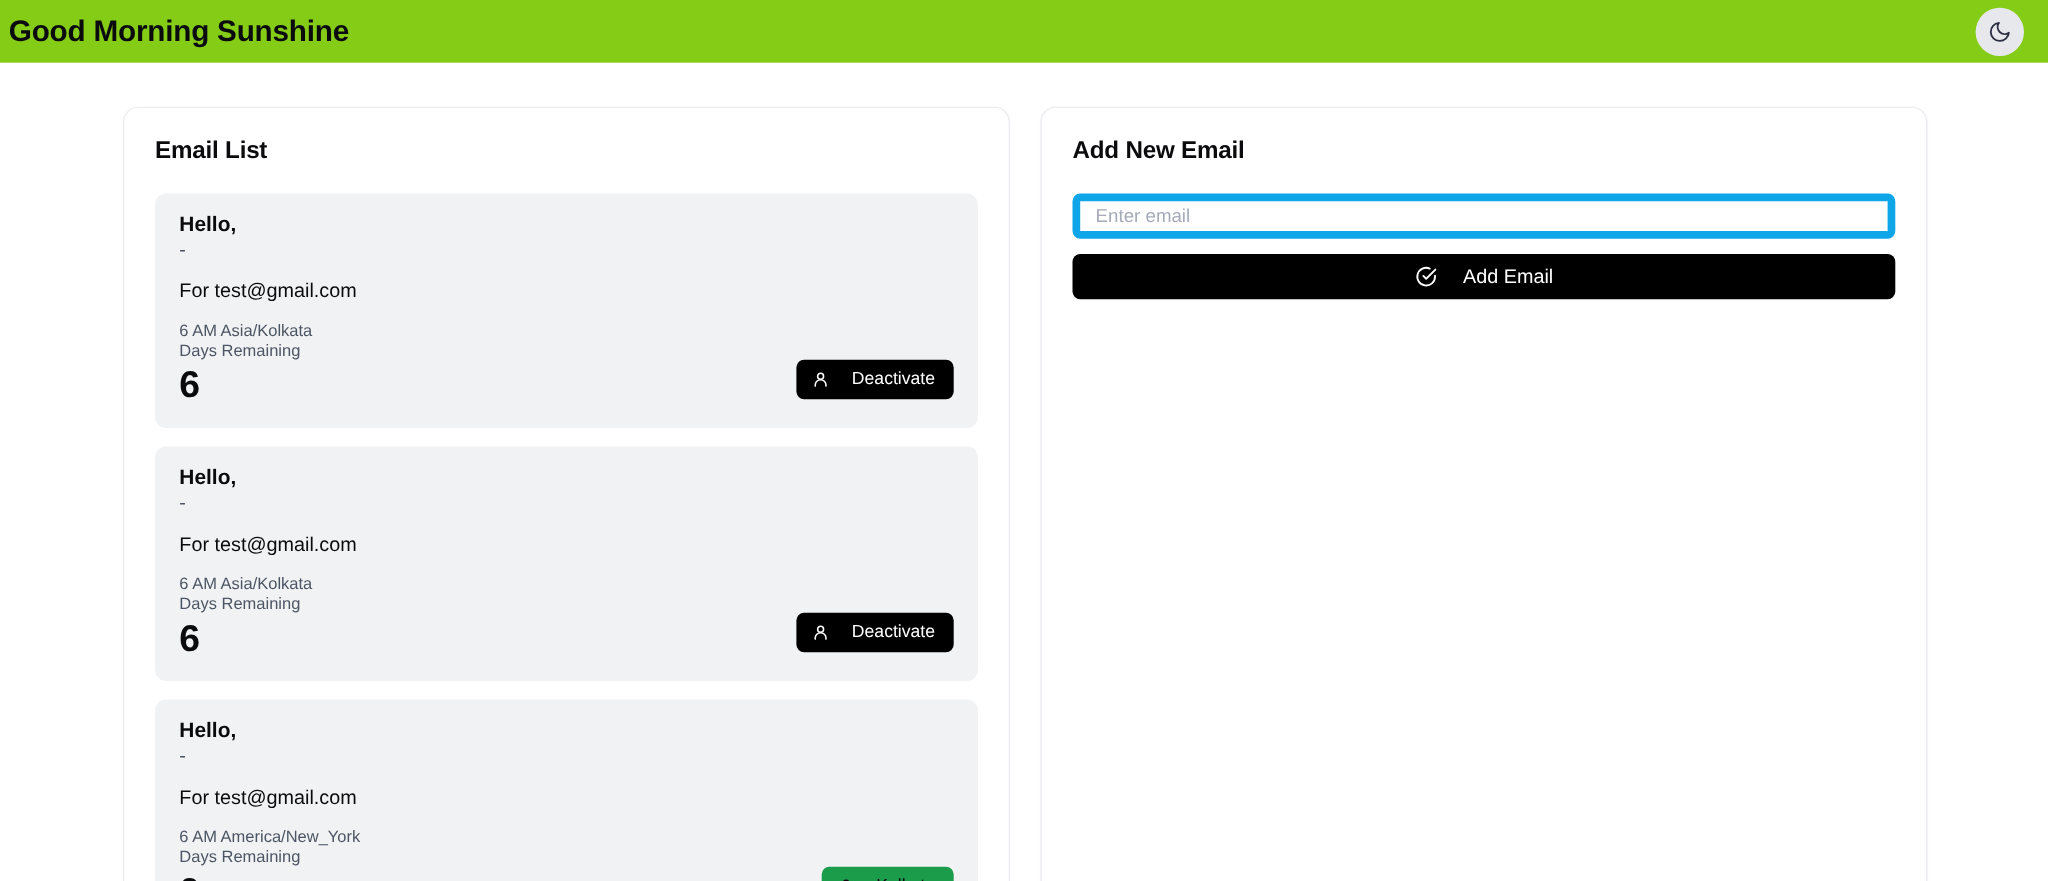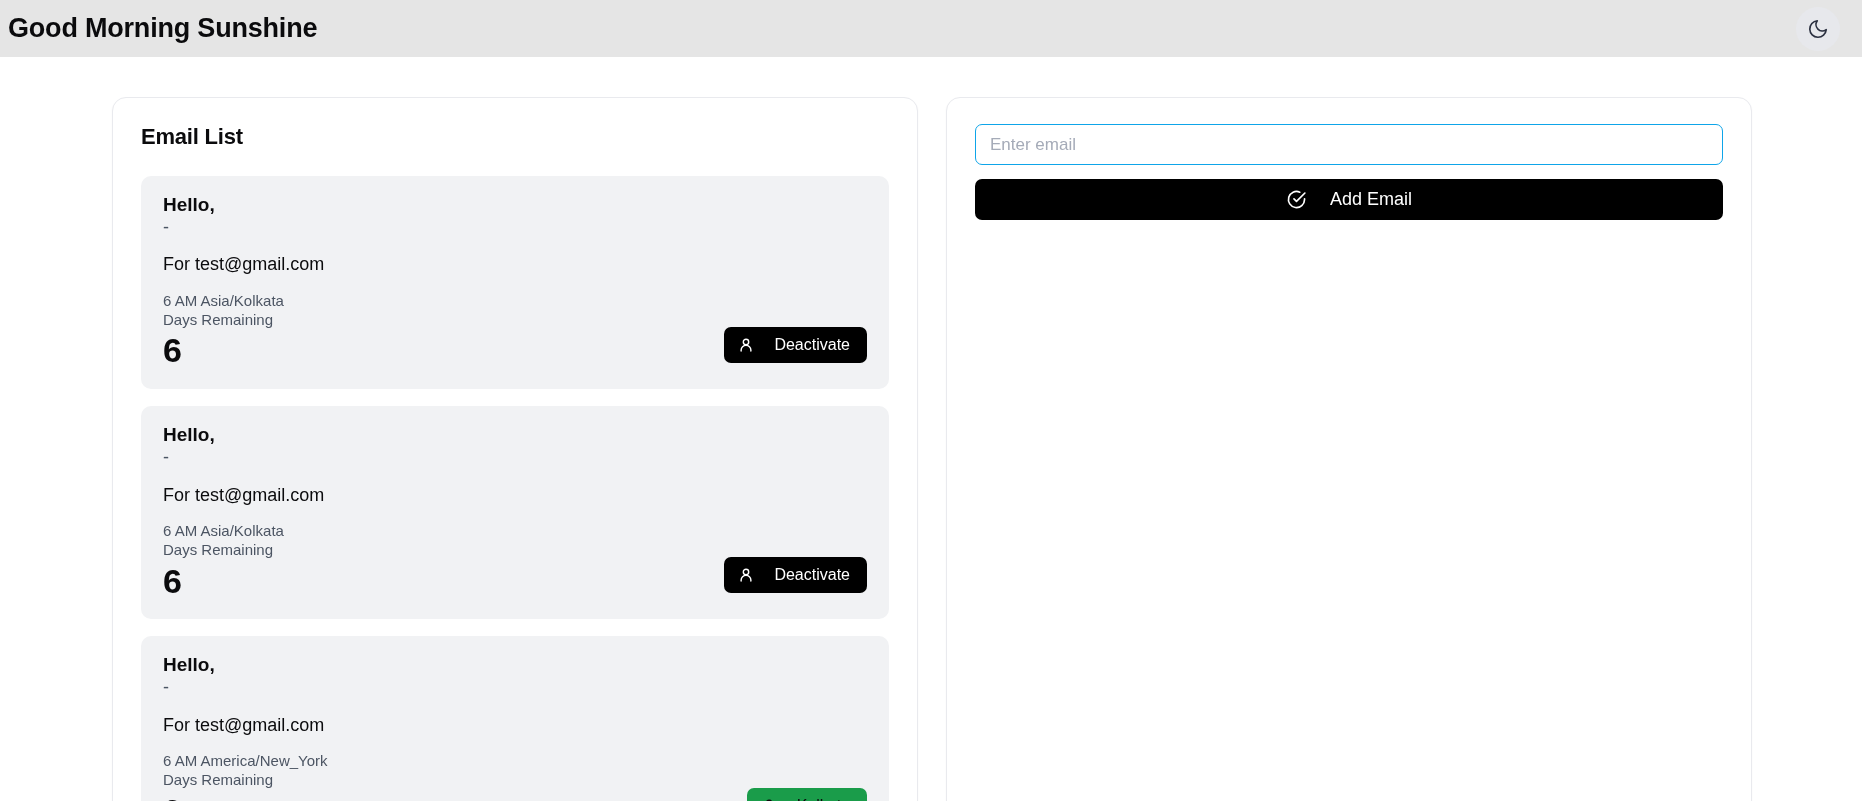--- a/index.html
+++ b/index.html
@@ -7,21 +7,21 @@
     margin: 0; padding: 0;
     width: 1862px; height: 801px;
     background: #ffffff;
     font-family: "Liberation Sans", sans-serif;
     overflow: hidden;
   }
 
   
   .app-header {
     height: 57px;
-    background: #e5e5e5;
+    background: #84cc16;
     display: flex;
     align-items: center;
     justify-content: space-between;
     padding: 0 22px 0 8px;
   }
   .app-title {
     font-size: 27px;
     font-weight: bold;
     color: #0b0b0d;
     letter-spacing: -0.2px;
@@ -139,21 +139,21 @@
   .action-btn.activate {
     background: #1a9c4a;
     color: #0b0b0d;
   }
   .action-btn svg { display: block; }
 
   
   .email-input {
     width: 100%;
     height: 41px;
-    border: 1px solid #0ea5e9;
+    border: 7px solid #0ea5e9;
     border-radius: 7px;
     padding: 0 14px;
     font-size: 17px;
     font-family: "Liberation Sans", sans-serif;
     color: #0b0b0d;
     background: #ffffff;
     outline: none;
   }
   .email-input::placeholder { color: #a5abb8; }
 
@@ -295,20 +295,21 @@
               <path d="M5.5 20v-1.2a6.5 6.5 0 0 1 13 0V20"></path>
             </svg>
           </span>
           <span>Kolkata</span>
         </button>
       </div>
     </div>
   </section>
 
   <section class="card">
+    <h2 class="card-title">Add New Email</h2>
 
     <input class="email-input" type="text" placeholder="Enter email" style="">
 
 
 
     <button class="add-email-btn">
       <span>
         <svg width="21" height="21" viewBox="0 0 24 24" fill="none" stroke="#ffffff" stroke-width="1.9" stroke-linecap="round" stroke-linejoin="round">
           <path d="M21.2 11.1V12a9.2 9.2 0 1 1-5.45-8.4"></path>
           <polyline points="21.6 4.6 12 14.2 9.1 11.3"></polyline>

